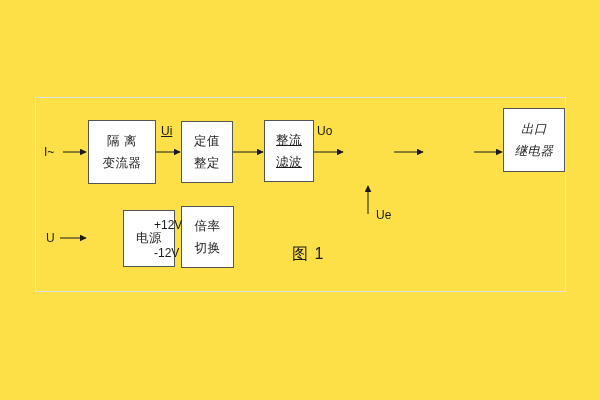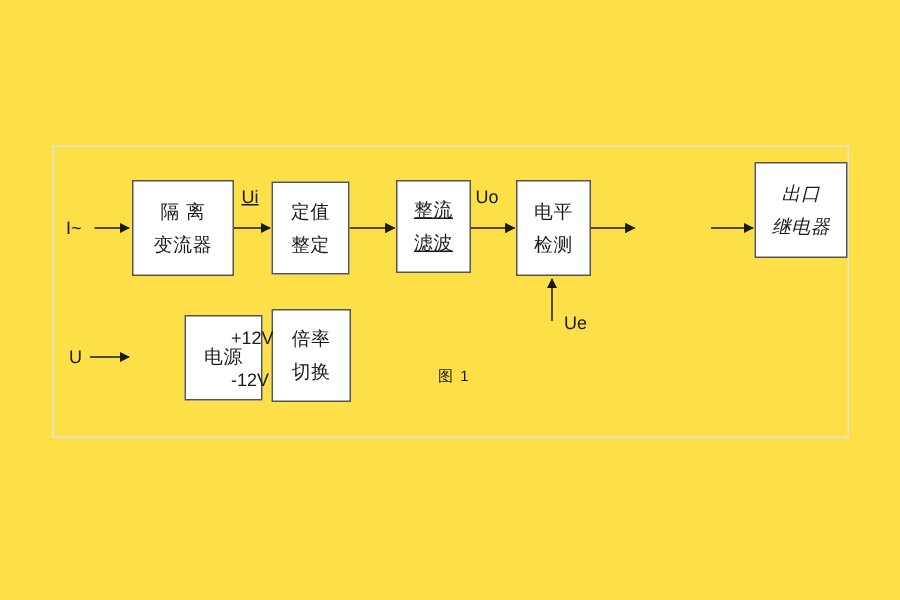--- a/index.html
+++ b/index.html
@@ -37,21 +37,21 @@
     text-align: center;
   }
   .lbl {
     position: absolute;
     font-size: 12px;
     color: #1a1a1a;
     white-space: nowrap;
   }
   .caption {
     position: absolute;
-    font-size: 10px;
+    font-size: 16px;
     color: #1a1a1a;
     letter-spacing: 1px;
   }
   svg.arrows {
     position: absolute;
     left: 0; top: 0;
     pointer-events: none;
   }
 </style>
 </head>
@@ -87,24 +87,20 @@
   <div class="box" style="left:181px; top:121px; width:52px; height:62px;">
     <span>定值</span>
     <span>整定</span>
   </div>
 
   <div class="box" style="left:264px; top:120px; width:50px; height:62px;text-decoration:underline;">
     <span>整流</span>
     <span>滤波</span>
   </div>
 
-  <div class="box" style="left:344px; top:120px; width:50px; height:64px;">
-    <span>电平</span>
-    <span>检测</span>
-  </div>
 
 
   <div class="box" style="left:503px; top:108px; width:62px; height:64px;font-style:italic;">
     <span>出口</span>
     <span>继电器</span>
   </div>
 
   <div class="box" style="left:88px; top:210px; width:52px; height:57px;margin-left:35px;">
     <span>电源</span>
   </div>

